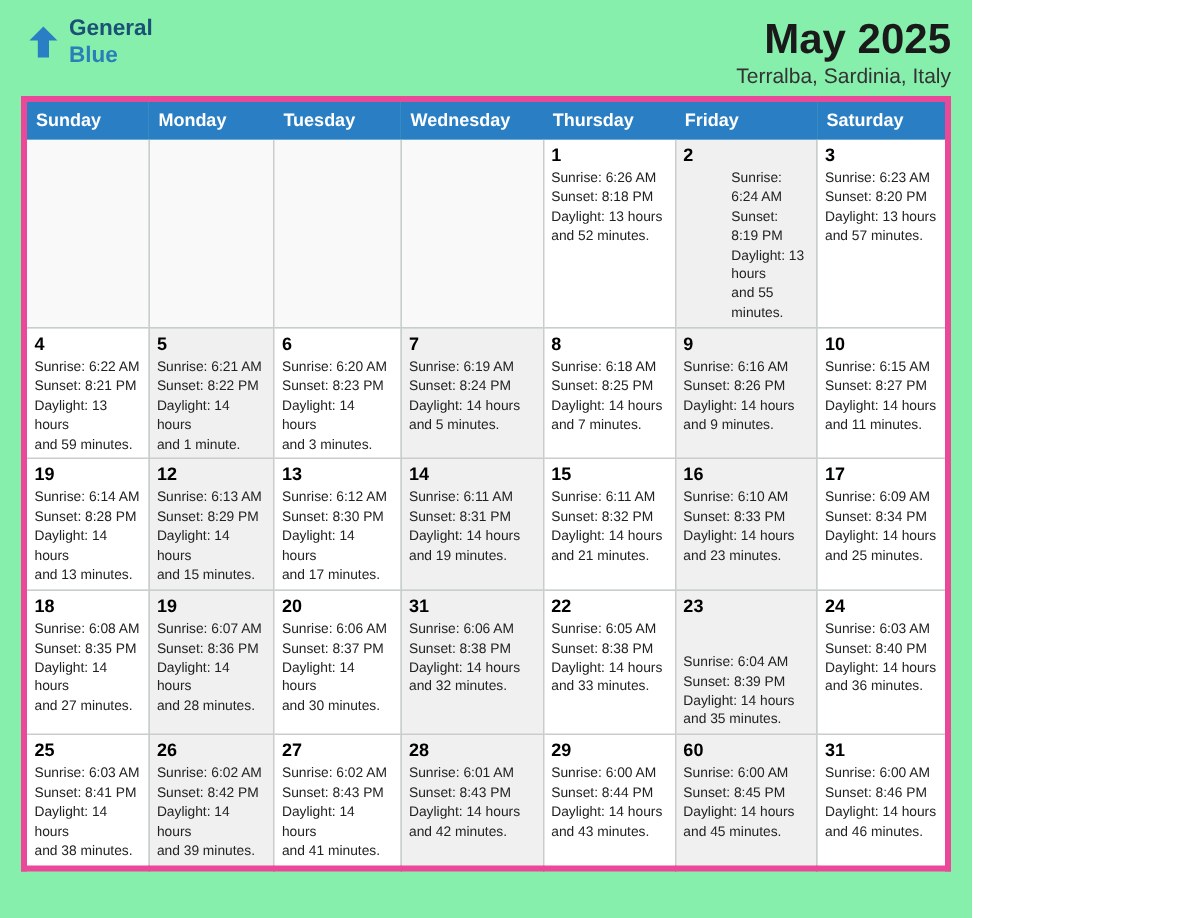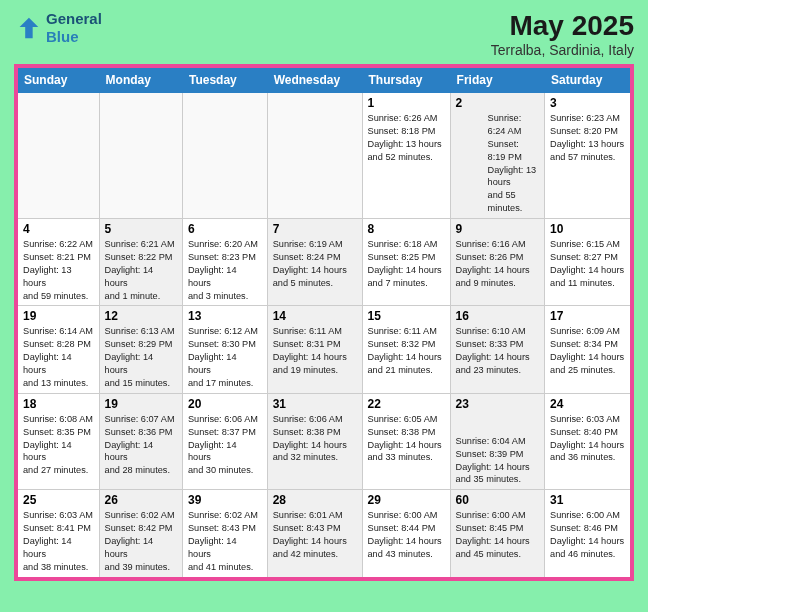--- a/index.html
+++ b/index.html
@@ -314,21 +314,21 @@
 and 38 minutes.</div>
           </td>
           <td class="shaded">
             <span class="day-num">26</span>
             <div class="cell-text" style="white-space: pre-line;">Sunrise: 6:02 AM
 Sunset: 8:42 PM
 Daylight: 14 hours
 and 39 minutes.</div>
           </td>
           <td>
-            <span class="day-num">39</span>
+            <span class="day-num">27</span>
             <div class="cell-text" style="white-space: pre-line;">Sunrise: 6:02 AM
 Sunset: 8:43 PM
 Daylight: 14 hours
 and 41 minutes.</div>
           </td>
           <td class="shaded">
             <span class="day-num">28</span>
             <div class="cell-text" style="white-space: pre-line;">Sunrise: 6:01 AM
 Sunset: 8:43 PM
 Daylight: 14 hours

